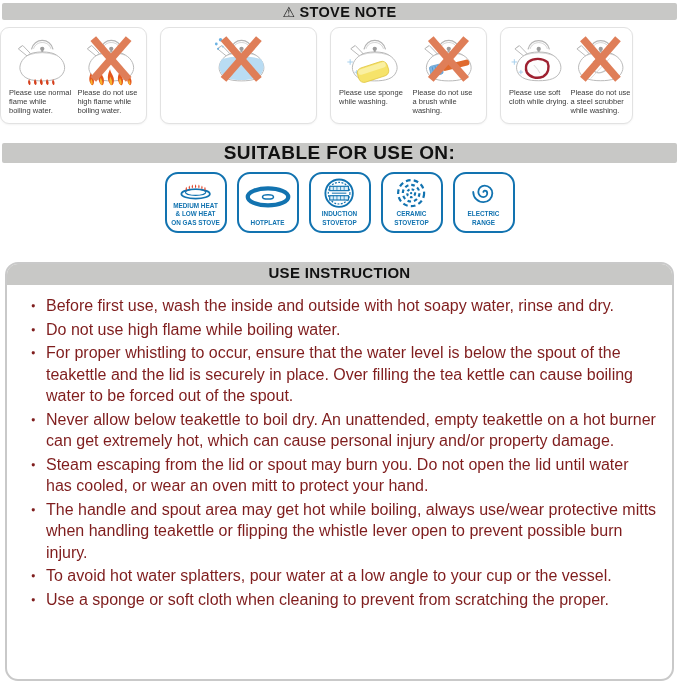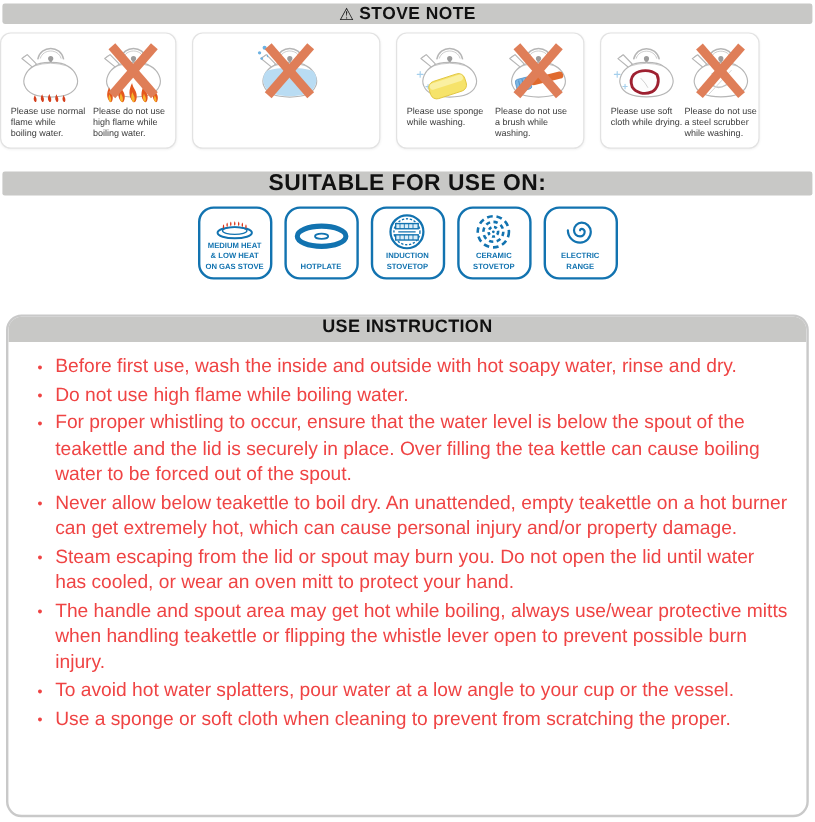--- a/index.html
+++ b/index.html
@@ -33,21 +33,21 @@
   .icon-label{flex:none;font-size:6.4px;font-weight:bold;color:#1273b0;text-align:center;
               line-height:1.3;white-space:pre-line;margin-top:2px;}
 
   
   #instruction-box{position:absolute;left:5px;right:5px;top:262px;bottom:4px;border:2px solid #c9c9c9;
                    border-radius:13px;background:#fff;overflow:hidden;box-sizing:border-box;}
   #instruction-header{height:21px;background:#c8c8c6;display:flex;justify-content:center;
                       font-weight:bold;font-size:15px;color:#111;letter-spacing:.3px;}
   #instruction-list{list-style:none;margin:10px 14px 0 24px;padding:0;}
   #instruction-list li{position:relative;padding-left:15px;font-size:16px;line-height:21.5px;
-                       margin-bottom:2px;color:#ef4444;}
+                       margin-bottom:2px;color:#7f1d1d;}
   #instruction-list li::before{content:"\25CF";position:absolute;left:0;top:0;
                                font-size:7.5px;line-height:21.5px;}
 </style>
 </head>
 <body>
 
 <svg width="0" height="0" style="position:absolute" aria-hidden="true">
 <defs>
   <symbol id="sym-kettle" viewBox="0 0 100 90">
     <path d="M37 29 C41 9 69 9 73 29" fill="none" stroke="#b6b6b6" stroke-width="2"></path>

